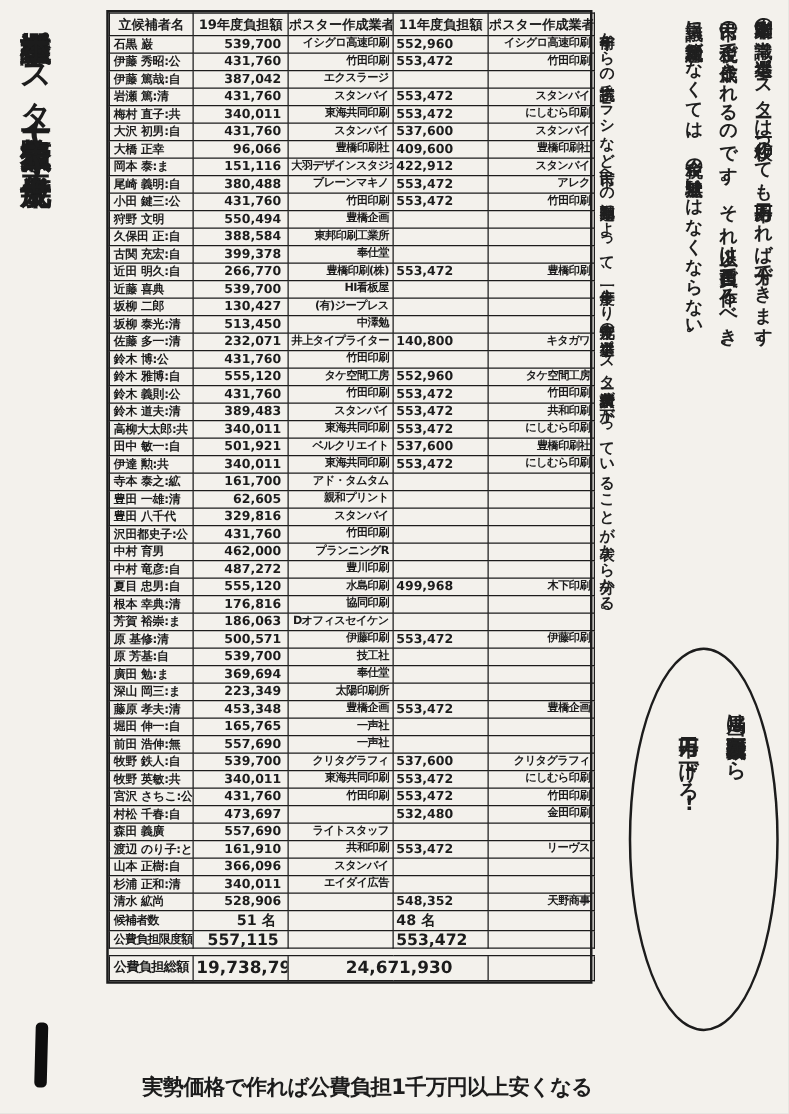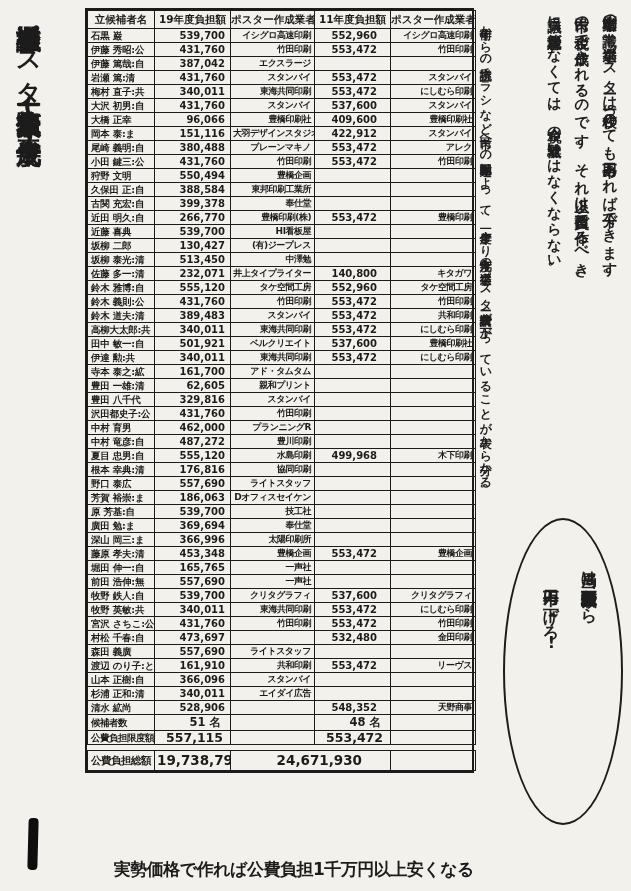--- a/index.html
+++ b/index.html
@@ -26,21 +26,21 @@
     height:18px; text-align:center; padding:0; white-space:nowrap; overflow:hidden;
   }
   td {
     border:1px solid #1c1c1c; font-size:10px; font-weight:600;
     height:14px; line-height:13px; padding:0 2px;
     white-space:nowrap; overflow:hidden;
   }
   td.name  { text-align:left;  padding-left:3px; font-weight:700; font-size:9.5px; letter-spacing:-0.2px; }
   td.num   { text-align:right; padding-right:5px; }
   td.maker { text-align:right; padding-right:3px; font-size:9px; letter-spacing:-0.5px; }
-  td.num11 { text-align:right; padding-right:13px; }
+  td.num11 { padding-right:13px; }
   td.maker2{ text-align:right; padding-right:3px; font-size:9px; letter-spacing:-0.5px; }
   tr.sum td { font-weight:800; }
   tr.sum td.slabel { text-align:left; padding-left:3px; font-size:9.5px; letter-spacing:-0.5px; }
   tr.sum-count td  { height:16px; }
   tr.sum-count td.num, tr.sum-count td.num11 { font-size:11.5px; padding-right:9px; }
   tr.sum-limit td  { height:14px; }
   tr.sum-limit td.num, tr.sum-limit td.num11 { font-size:12.5px; padding-right:7px; }
   tr.spacer td { height:6px; border-left:none; border-right:none; padding:0; }
   tr.sum-total td { height:19px; line-height:19px; }
   tr.sum-total td.slabel { font-size:10.5px; }
@@ -219,20 +219,27 @@
             <td class="maker2"></td>
           </tr>
           <tr>
             <td class="name">佐藤 多一:清</td>
             <td class="num">232,071</td>
             <td class="maker">井上タイプライター</td>
             <td class="num11">140,800</td>
             <td class="maker2">キタガワ</td>
           </tr>
           <tr>
+            <td class="name">鈴木 博:公</td>
+            <td class="num">431,760</td>
+            <td class="maker">竹田印刷</td>
+            <td class="num11"></td>
+            <td class="maker2"></td>
+          </tr>
+          <tr>
             <td class="name">鈴木 雅博:自</td>
             <td class="num">555,120</td>
             <td class="maker">タケ空間工房</td>
             <td class="num11">552,960</td>
             <td class="maker2">タケ空間工房</td>
           </tr>
           <tr>
             <td class="name">鈴木 義則:公</td>
             <td class="num">431,760</td>
             <td class="maker">竹田印刷</td>
@@ -317,50 +324,50 @@
             <td class="maker2">木下印刷</td>
           </tr>
           <tr>
             <td class="name">根本 幸典:清</td>
             <td class="num">176,816</td>
             <td class="maker">協同印刷</td>
             <td class="num11"></td>
             <td class="maker2"></td>
           </tr>
           <tr>
-            <td class="name">野口 泰広</td>
-            <td class="num">557,690</td>
-            <td class="maker">ライトスタッフ</td>
-            <td class="num11"></td>
-            <td class="maker2"></td>
-          </tr>
-          <tr>
             <td class="name">芳賀 裕崇:ま</td>
             <td class="num">186,063</td>
             <td class="maker">Dオフィスセイケン</td>
             <td class="num11"></td>
             <td class="maker2"></td>
           </tr>
           <tr>
+            <td class="name">原 基修:清</td>
+            <td class="num">500,571</td>
+            <td class="maker">伊藤印刷</td>
+            <td class="num11">553,472</td>
+            <td class="maker2">伊藤印刷</td>
+          </tr>
+          <tr>
             <td class="name">原 芳基:自</td>
             <td class="num">539,700</td>
             <td class="maker">技工社</td>
             <td class="num11"></td>
             <td class="maker2"></td>
           </tr>
           <tr>
             <td class="name">廣田 勉:ま</td>
             <td class="num">369,694</td>
             <td class="maker">奉仕堂</td>
             <td class="num11"></td>
             <td class="maker2"></td>
           </tr>
           <tr>
             <td class="name">深山 岡三:ま</td>
-            <td class="num">366,996</td>
+            <td class="num">223,349</td>
             <td class="maker">太陽印刷所</td>
             <td class="num11"></td>
             <td class="maker2"></td>
           </tr>
           <tr>
             <td class="name">藤原 孝夫:清</td>
             <td class="num">453,348</td>
             <td class="maker">豊橋企画</td>
             <td class="num11">553,472</td>
             <td class="maker2">豊橋企画</td>

